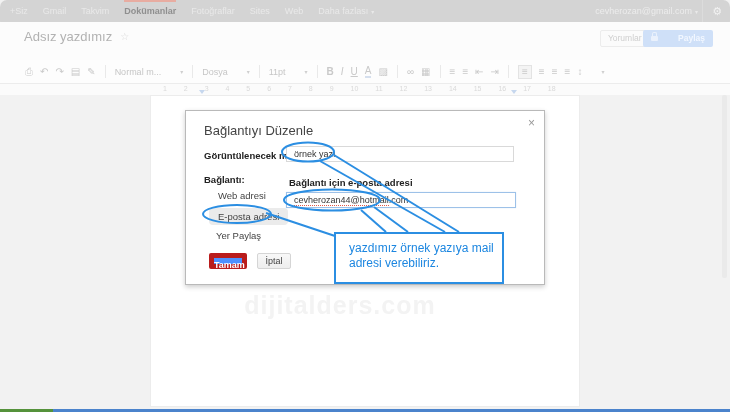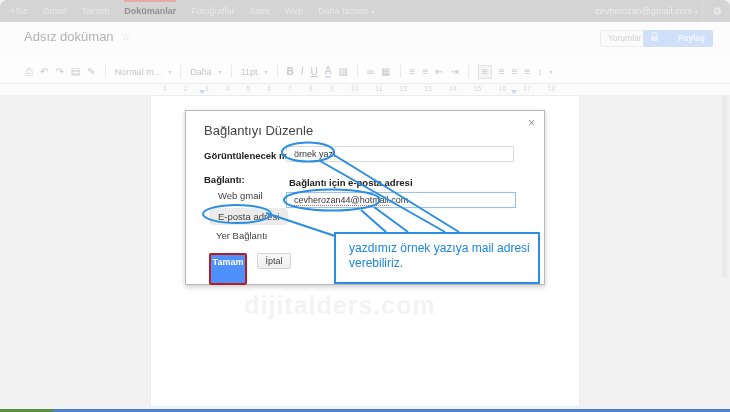--- a/index.html
+++ b/index.html
@@ -26,21 +26,21 @@
   .menubar { position:absolute; left:24px; top:27px; display:flex; gap:13px; font-size:9px; color:#bdbdbd; }
   .menu-saved { color:#dcdcdc; margin-left:14px; }
   .btn-comments { position:absolute; right:72px; top:8px; height:17px; line-height:15px; padding:0 7px; border:1px solid #ececec; border-radius:2px; background:#fbfbfb; font-size:8.5px; color:#cfcfcf; }
   .btn-share { position:absolute; right:17px; top:8px; height:17px; line-height:17px; padding:0 8px; border-radius:2px; background:#cfe0f8; font-size:8.5px; font-weight:bold; color:#f2f7ff; display:flex; align-items:center; gap:20px; }
   .lock { display:inline-block; width:7px; height:5px; background:#eaf1fc; border-radius:1px; position:relative; }
   .lock::before { content:""; position:absolute; top:-4px; left:1px; width:3px; height:4px; border:1px solid #eaf1fc; border-bottom:none; border-radius:2px 2px 0 0; }
   
   .toolbar { position:absolute; top:60px; left:0; right:0; height:24px; background:#fdfdfd; border-bottom:1px solid #ececec; display:flex; align-items:center; padding-left:25px; gap:7px; z-index:2; }
   .ticon { font-size:10px; color:#c9c9c9; line-height:1; }
   .tsep { width:1px; height:13px; background:#e9e9e9; margin:0 2px; }
-  .tselect { display:flex; align-items:center; gap:4px; font-size:9px; color:#c6c6c6; }
+  .tselect { display:flex; align-items:center; gap:16px; font-size:9px; color:#c6c6c6; }
   .tselect .tb-caret { color:#cfcfcf; }
   .ticon.b { font-weight:bold; } .ticon.i { font-style:italic; } .ticon.u { text-decoration:underline; }
   .ticon.a { border-bottom:2px solid #d5dfee; padding-bottom:0; }
   .ticon.boxed { border:1px solid #e3e3e3; background:#f4f4f4; padding:1px 3px; }
   
   .ruler { position:absolute; top:84px; left:0; right:0; height:11px; background:#fbfbfb; z-index:1; }
   .ruler-numbers { position:absolute; left:163px; top:1px; width:412px; font-size:7px; color:#d9d9d9; word-spacing:15px; white-space:nowrap; overflow:hidden; }
   .ruler-marker { position:absolute; top:6px; width:0; height:0; border-left:3px solid transparent; border-right:3px solid transparent; border-top:4px solid #c6d7ee; }
   .page { position:absolute; left:150px; top:95px; width:430px; height:312px; background:#ffffff; border:1px solid #ececec; z-index:1; }
   .watermark { position:absolute; left:200px; top:291px; width:280px; text-align:center; font-size:25px; font-weight:bold; letter-spacing:1px; color:#f3f3f3; z-index:1; }
@@ -48,25 +48,25 @@
   
   .dialog { position:absolute; left:185px; top:110px; width:360px; height:175px; background:#fff; border:1px solid #b9b9b9; box-shadow:0 2px 5px rgba(0,0,0,0.2); z-index:10; }
   .dlg-close { position:absolute; right:9px; top:5px; font-size:12px; color:#999; cursor:default; }
   .dlg-title { position:absolute; left:18px; top:12px; font-size:13px; color:#444; }
   .dlg-label { position:absolute; font-size:9.5px; font-weight:bold; color:#222; }
   .dlg-input { position:absolute; background:#fff; border:1px solid #d9d9d9; height:16px; line-height:14px; font-size:9px; color:#333; padding-left:7px; }
   .dlg-input.focused { border:1px solid #9dc1e8; box-shadow:0 0 1px #cce0f2; }
   .misspell { border-bottom:1px dotted #e25a4a; }
   .dlg-option { position:absolute; font-size:9.5px; color:#444; }
   .dlg-option.selected { background:#ebebeb; border-radius:4px; padding:3px 9px; }
-  .btn-ok { position:absolute; left:23px; top:142px; width:38px; height:32px; background:#4d90fe; border:2px solid #b91c1c; border-radius:2px; color:#fff; font-size:9px; font-weight:bold; text-align:center; line-height:14px; }
+  .btn-ok { position:absolute; left:23px; top:142px; width:38px; height:16px; background:#4d90fe; border:5px solid #b91c1c; border-radius:2px; color:#fff; font-size:9px; font-weight:bold; text-align:center; line-height:14px; }
   .btn-cancel { position:absolute; left:71px; top:142px; width:34px; height:16px; background:linear-gradient(#f8f8f8,#eeeeee); border:1px solid #d5d5d5; border-radius:2px; color:#444; font-size:9px; text-align:center; line-height:14px; }
   
   .anno-svg { position:absolute; left:0; top:0; width:730px; height:412px; z-index:20; pointer-events:none; }
-  .callout { position:absolute; left:334px; top:232px; width:206px; height:52px; background:#fff; border:2px solid #2b8ee2; z-index:21; padding:7px 6px 0 13px; font-size:12px; line-height:15px; color:#1c86e0; }
+  .callout { position:absolute; left:334px; top:232px; width:170px; height:52px; background:#fff; border:2px solid #2b8ee2; z-index:21; padding:7px 6px 0 13px; font-size:12px; line-height:15px; color:#1c86e0; }
   
   .strip-green { position:absolute; left:0; bottom:0; width:53px; height:3px; background:#55923b; z-index:30; }
   .strip-blue { position:absolute; left:53px; right:0; bottom:0; height:3px; background:#4b83cc; z-index:30; }
 </style>
 </head>
 <body>
 
 <div class="screen">
 
   <div class="topbar">
@@ -84,21 +84,21 @@
       <span class="tb-account">cevherozan@gmail.com</span>
       <span class="tb-caret">▾</span>
     </div>
     <div class="tb-gear">
       <span>⚙</span>
     </div>
   </div>
 
   <div class="appbar"></div>
   <div class="doc-titlebar" style="top:29px; z-index:2;">
-    <span class="doc-title">Adsız doküman</span>
+    <span class="doc-title">Adsız yazdımız</span>
     <span class="doc-star">☆</span>
   </div>
   <div class="btn-comments" style="top:30px; z-index:2;">
     <span>Yorumlar</span>
     <span class="tb-caret" style="color:#d5d5d5;">▾</span>
   </div>
   <div class="btn-share" style="top:30px; z-index:2;">
     <span class="lock"></span>
     <span>Paylaş</span>
   </div>
@@ -109,21 +109,21 @@
     <span class="ticon">↷</span>
     <span class="ticon">▤</span>
     <span class="ticon">✎</span>
     <span class="tsep"></span>
     <span class="tselect">
         <span>Normal m...</span>
         <span class="tb-caret">▾</span>
       </span>
     <span class="tsep"></span>
     <span class="tselect">
-        <span>Daha</span>
+        <span>Dosya</span>
         <span class="tb-caret">▾</span>
       </span>
     <span class="tsep"></span>
     <span class="tselect">
         <span>11pt</span>
         <span class="tb-caret">▾</span>
       </span>
     <span class="tsep"></span>
     <span class="ticon b">B</span>
     <span class="ticon i">I</span>
@@ -163,23 +163,23 @@
     <span class="dlg-close">×</span>
     <div class="dlg-title">Bağlantıyı Düzenle</div>
 
     <div class="dlg-label" style="left:18px; top:39px;">Görüntülenecek metin</div>
     <div class="dlg-input" style="left:100px; top:35px; width:228px;">
       <span>örnek yazı</span>
     </div>
 
     <div class="dlg-label" style="left:18px; top:63px;text-align:right;">Bağlantı:</div>
 
-    <div class="dlg-option" style="left:32px; top:79px;">Web gmail</div>
+    <div class="dlg-option" style="left:32px; top:79px;">Web adresi</div>
     <div class="dlg-option selected" style="left:23px; top:97px;">E-posta adresi</div>
-    <div class="dlg-option" style="left:30px; top:119px;">Yer Bağlantı</div>
+    <div class="dlg-option" style="left:30px; top:119px;">Yer Paylaş</div>
 
     <div class="dlg-label" style="left:103px; top:66px;">Bağlantı için e-posta adresi</div>
     <div class="dlg-input focused" style="left:100px; top:81px; width:230px;">
       <span class="misspell">cevherozan44@hotmail</span><span>.com</span>
     </div>
 
     <div class="btn-ok">Tamam</div>
     <div class="btn-cancel">İptal</div>
   </div>
 

